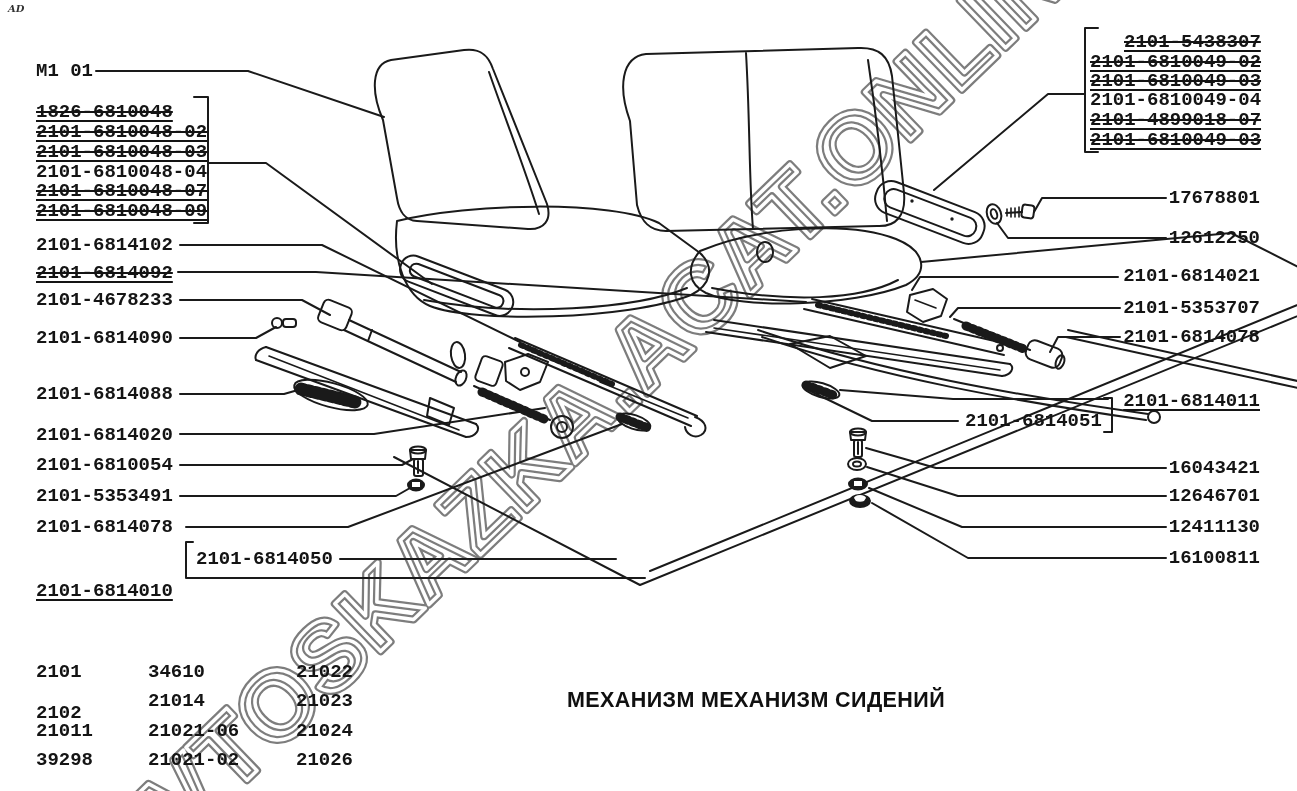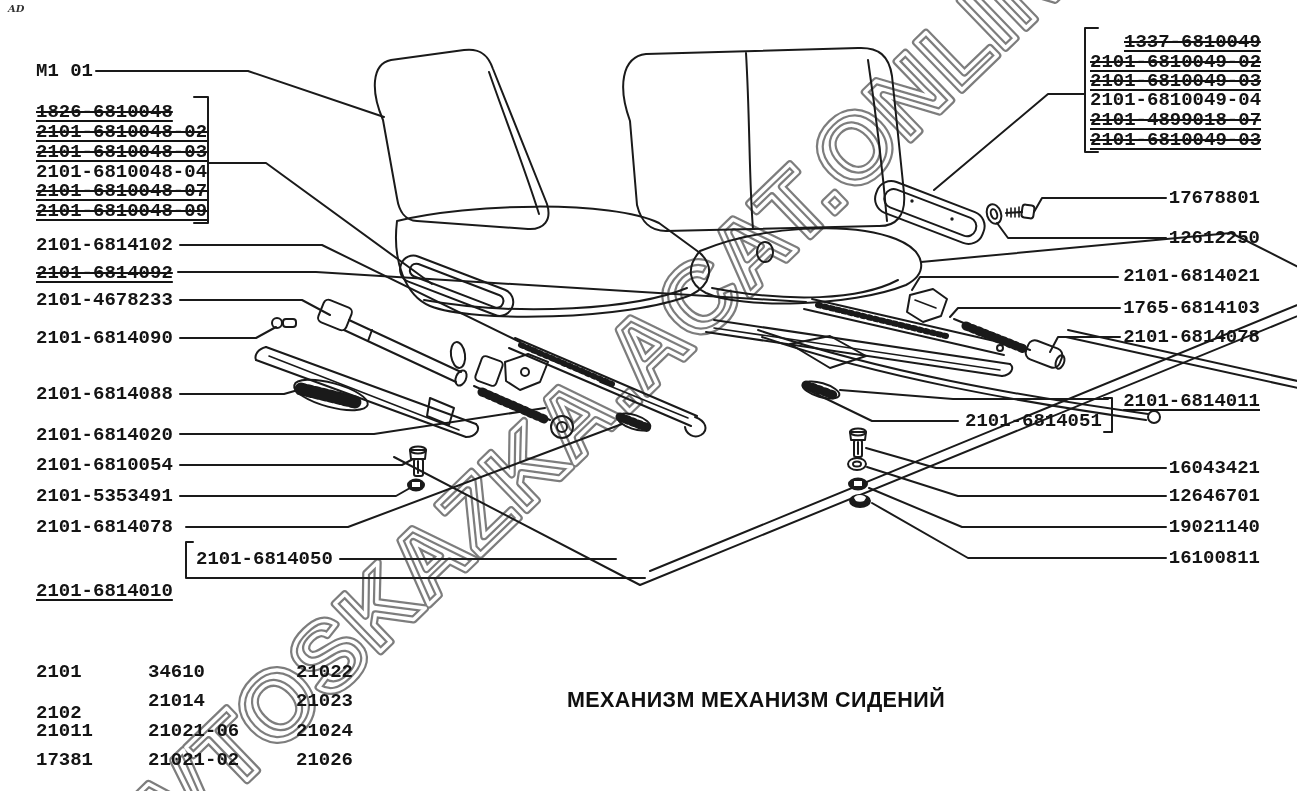--- a/index.html
+++ b/index.html
@@ -236,49 +236,49 @@
   <div class="pn" style="left:36px;top:290px">2101-4678233</div>
   <div class="pn" style="left:36px;top:328px">2101-6814090</div>
   <div class="pn" style="left:36px;top:384px">2101-6814088</div>
   <div class="pn" style="left:36px;top:425px">2101-6814020</div>
   <div class="pn" style="left:36px;top:455px">2101-6810054</div>
   <div class="pn" style="left:36px;top:486px">2101-5353491</div>
   <div class="pn" style="left:36px;top:517px">2101-6814078</div>
   <div class="pn" style="left:196px;top:549px">2101-6814050</div>
   <div class="pn u" style="left:36px;top:581px">2101-6814010</div>
 
-  <div class="pn us" style="left:1124px;top:32px">1337-6810049</div>
+  <div class="pn us" style="left:1124px;top:32px">2101-5438307</div>
   <div class="pn us" style="left:1090px;top:52px">2101-6810049-02</div>
   <div class="pn us" style="left:1090px;top:71px">2101-6810049-03</div>
   <div class="pn" style="left:1090px;top:90px">2101-6810049-04</div>
   <div class="pn us" style="left:1090px;top:110px">2101-4899018-07</div>
   <div class="pn us" style="left:1090px;top:130px">2101-6810049-03</div>
 
   <div class="pn" style="right:37px;top:188px">17678801</div>
   <div class="pn" style="right:37px;top:228px">12612250</div>
   <div class="pn" style="right:37px;top:266px">2101-6814021</div>
-  <div class="pn" style="right:37px;top:298px">1765-6814103</div>
+  <div class="pn" style="right:37px;top:298px">2101-5353707</div>
   <div class="pn" style="right:37px;top:327px">2101-6814078</div>
   <div class="pn u" style="right:37px;top:391px">2101-6814011</div>
   <div class="pn" style="left:965px;top:411px">2101-6814051</div>
   <div class="pn" style="right:37px;top:458px">16043421</div>
   <div class="pn" style="right:37px;top:486px">12646701</div>
-  <div class="pn" style="right:37px;top:517px">19021140</div>
+  <div class="pn" style="right:37px;top:517px">12411130</div>
   <div class="pn" style="right:37px;top:548px">16100811</div>
 
   <div>
     <div class="cell" style="left:36px;top:661px">2101</div>
     <div class="cell" style="left:148px;top:661px">34610</div>
     <div class="cell" style="left:296px;top:661px">21022</div>
     <div class="cell" style="left:36px;top:702px">2102</div>
     <div class="cell" style="left:148px;top:690px">21014</div>
     <div class="cell" style="left:296px;top:690px">21023</div>
     <div class="cell" style="left:36px;top:720px">21011</div>
     <div class="cell" style="left:148px;top:720px">21021-06</div>
     <div class="cell" style="left:296px;top:720px">21024</div>
-    <div class="cell" style="left:36px;top:749px">17381</div>
+    <div class="cell" style="left:36px;top:749px">39298</div>
     <div class="cell" style="left:148px;top:749px">21021-02</div>
     <div class="cell" style="left:296px;top:749px">21026</div>
   </div>
 
   <div class="title">МЕХАНИЗМ МЕХАНИЗМ СИДЕНИЙ</div>
 
 </div>
 
 </body></html>

